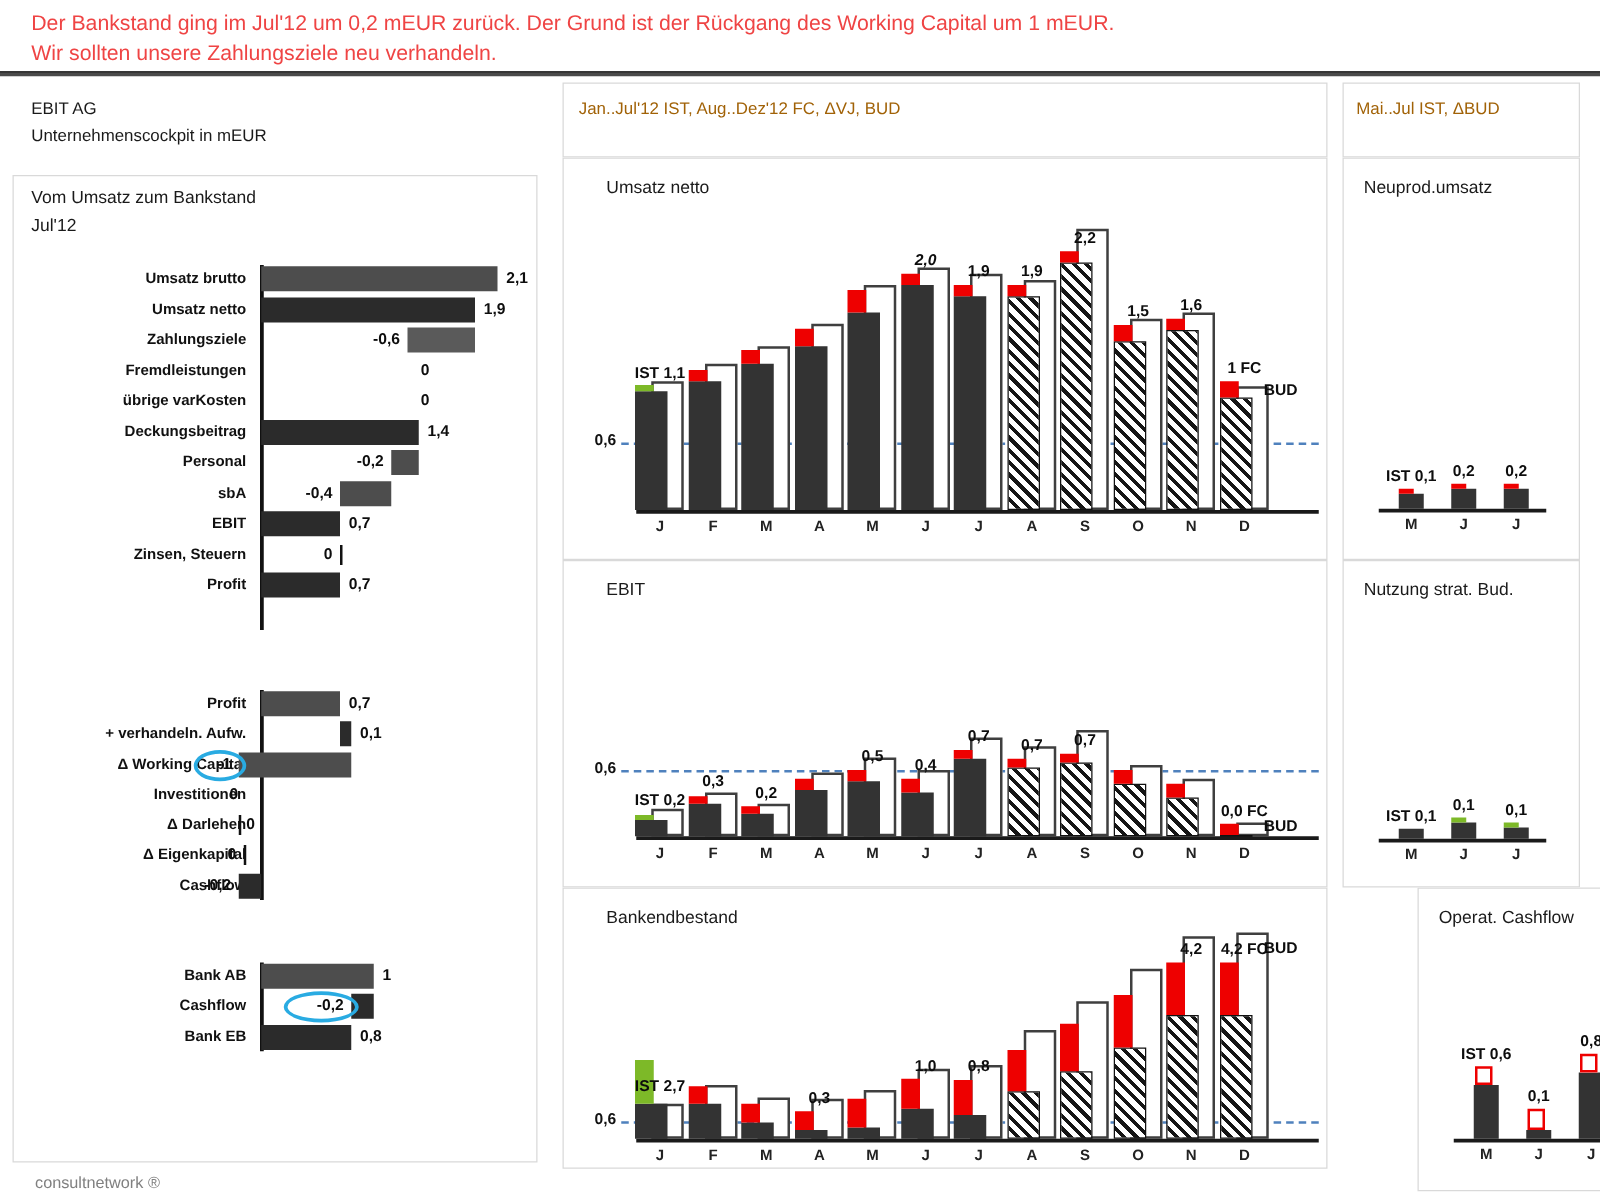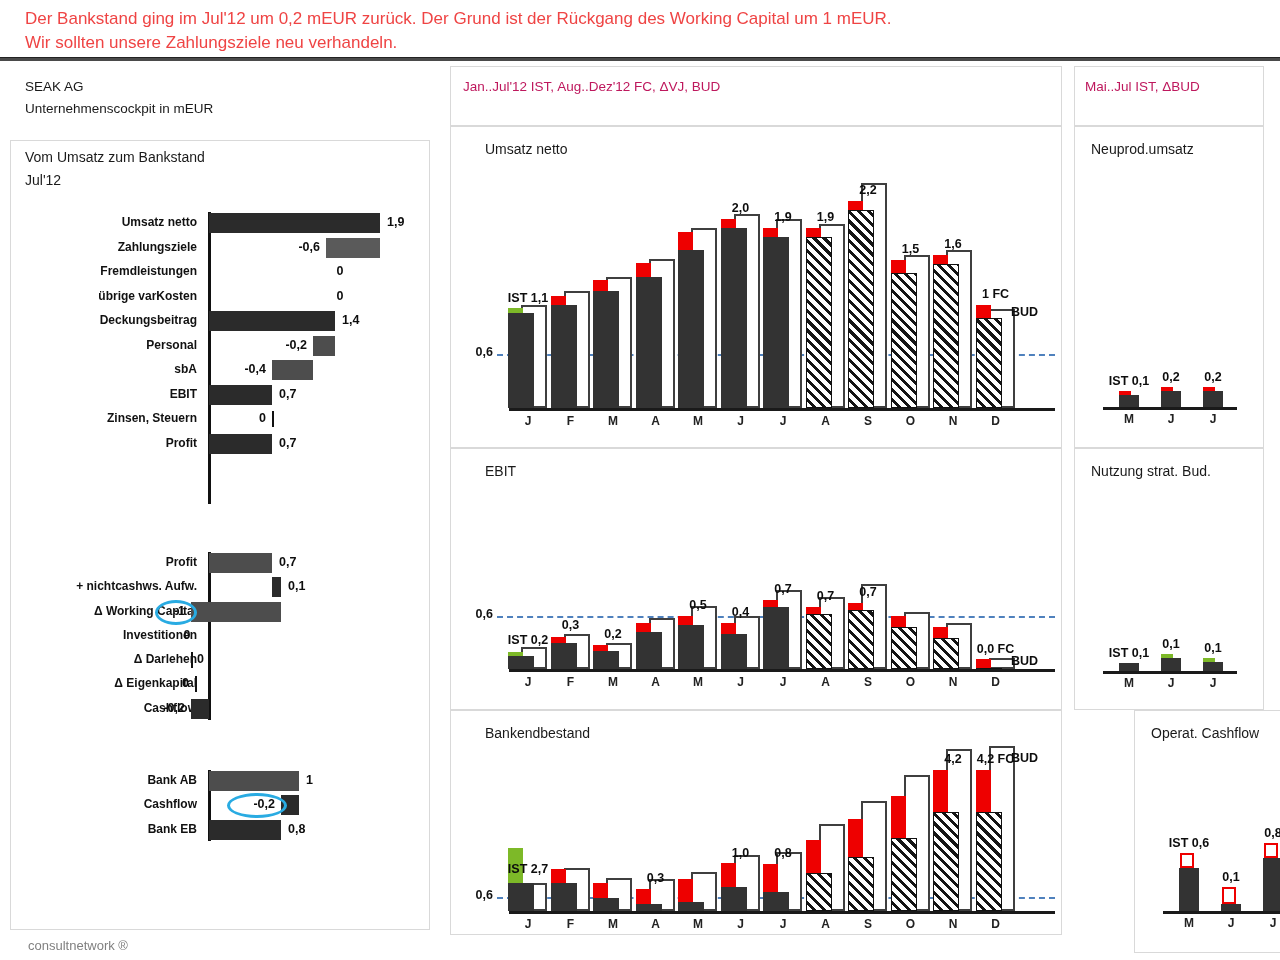--- a/index.html
+++ b/index.html
@@ -7,21 +7,21 @@
     --wflight:#5a5a5a; --budborder:#3f3f3f; --refblue:#4f81bd; --circle:#29abe2; --pborder:#d9d9d9;
   }
   *{margin:0;padding:0;box-sizing:border-box}
   html,body{background:#fff}
   body{font-family:"Liberation Sans",sans-serif;color:#111}
   .root{position:relative;width:1280px;height:960px;background:#fff;overflow:hidden}
   .msg{position:absolute;left:25px;top:7px;font-size:17px;line-height:24px;color:#ef4444}
   .toprule{position:absolute;left:0;top:57px;width:1280px;height:4px;background:#4a4a4a;border-top:1px solid #222}
   .company{position:absolute;left:25px;top:76px;font-size:13.5px;line-height:22px;color:#1a1a1a}
   .panel{position:absolute;background:#fff;border:1px solid var(--pborder)}
-  .hdr{position:absolute;left:12px;top:12px;font-size:13.5px;color:#be185d;white-space:nowrap}
+  .hdr{position:absolute;left:12px;top:12px;font-size:13.5px;color:#a16207;white-space:nowrap}
   .ptitle{position:absolute;font-size:14px;color:#1a1a1a;white-space:nowrap}
   .chart{position:absolute;left:0;top:0;right:0;bottom:0}
   .baseline{position:absolute;height:3px;background:#1a1a1a}
   .refline{position:absolute;height:0;border-top:2px dashed var(--refblue)}
   .reflabel{position:absolute;font-size:12.5px;font-weight:bold;color:#111}
   .budbar{position:absolute;width:26px;background:#fff;border:2px solid var(--budborder)}
   .istbar{position:absolute;width:26px;background:var(--ist)}
   .fcbar{position:absolute;width:26px;border:1px solid #111;
          background:repeating-linear-gradient(45deg,#fff 0 4px,#151515 4px 7px)}
   .delta{position:absolute;width:15px}
@@ -50,31 +50,36 @@
 
 <div class="root">
 
   <div class="msg">
     <div>Der Bankstand ging im Jul'12 um 0,2 mEUR zurück. Der Grund ist der Rückgang des Working Capital um 1 mEUR.</div>
     <div>Wir sollten unsere Zahlungsziele neu verhandeln.</div>
   </div>
   <div class="toprule"></div>
 
   <div class="company">
-    <div>SEAK AG</div>
+    <div>EBIT AG</div>
     <div>Unternehmenscockpit in mEUR</div>
   </div>
 
   <div class="panel" style="left:10px;top:140px;width:420px;height:790px">
     <div class="ptitle" style="left:14px;top:8px">Vom Umsatz zum Bankstand</div>
     <div class="ptitle" style="left:14px;top:31px">Jul'12</div>
     <div class="chart" id="wf">
         <div class="wfsec" style="top: 70px;">
           <div class="wfaxis" style="left: 197px; top: 1px; height: 292px;"></div>
           <div class="wfrow" style="height: 24.5px;">
+            <div class="wflabel">Umsatz brutto</div>
+            <div class="wfbar" style="left: 198px; width: 189px; background: var(--wfmid);"></div>
+            <div class="wfval" style="left: 394px;">2,1</div>
+          </div>
+          <div class="wfrow" style="height: 24.5px;">
             <div class="wflabel">Umsatz netto</div>
             <div class="wfbar" style="left: 198px; width: 171px; background: var(--wfdark);"></div>
             <div class="wfval" style="left: 376px;">1,9</div>
           </div>
           <div class="wfrow" style="height: 24.5px;">
             <div class="wflabel">Zahlungsziele</div>
             <div class="wfbar" style="left: 315px; width: 54px; background: var(--wflight);"></div>
             <div class="wfval" style="left: 229px; width: 80px; text-align: right;">-0,6</div>
           </div>
           <div class="wfrow" style="height: 24.5px;">
@@ -117,21 +122,21 @@
           </div>
         </div>
         <div class="wfsec" style="top: 410px;">
           <div class="wfaxis" style="left: 197px; top: 1px; height: 168px;"></div>
           <div class="wfrow" style="height: 24.3px;">
             <div class="wflabel">Profit</div>
             <div class="wfbar" style="left: 198px; width: 63px; background: var(--wfmid);"></div>
             <div class="wfval" style="left: 268px;">0,7</div>
           </div>
           <div class="wfrow" style="height: 24.3px;">
-            <div class="wflabel">+ nichtcashws. Aufw.</div>
+            <div class="wflabel">+ verhandeln. Aufw.</div>
             <div class="wfbar" style="left: 261px; width: 9px; background: var(--wfdark);"></div>
             <div class="wfval" style="left: 277px;">0,1</div>
           </div>
           <div class="wfrow" style="height: 24.3px;">
             <div class="wflabel">Δ Working Capital</div>
             <div class="wfbar" style="left: 180px; width: 90px; background: var(--wfmid);"></div>
             <div class="wfval" style="left: 94px; width: 80px; text-align: right;">-1</div>
             <div class="circle" style="left: 144px; width: 42px;"></div>
           </div>
           <div class="wfrow" style="height: 24.3px;">
@@ -201,21 +206,21 @@
         <div class="istbar" style="left: 184.5px; top: 150px; height: 131px;"></div>
         <div class="delta red" style="left: 184.5px; top: 136px; height: 14px;"></div>
         <div class="mlabel" style="left: 183.5px; top: 287px;">A</div>
         <div class="budbar" style="left: 240px; top: 101px; height: 180px;"></div>
         <div class="istbar" style="left: 227px; top: 123px; height: 158px;"></div>
         <div class="delta red" style="left: 227px; top: 105px; height: 18px;"></div>
         <div class="mlabel" style="left: 226px; top: 287px;">M</div>
         <div class="budbar" style="left: 282.5px; top: 87px; height: 194px;"></div>
         <div class="istbar" style="left: 269.5px; top: 101px; height: 180px;"></div>
         <div class="delta red" style="left: 269.5px; top: 92px; height: 9px;"></div>
-        <div class="vlabel" style="left: 244.5px; top: 74px;">2,0</div>
+        <div class="vlabel" style="left: 244.5px; top: 74px; font-style: italic;">2,0</div>
         <div class="mlabel" style="left: 268.5px; top: 287px;">J</div>
         <div class="budbar" style="left: 325px; top: 92px; height: 189px;"></div>
         <div class="istbar" style="left: 312px; top: 110px; height: 171px;"></div>
         <div class="delta red" style="left: 312px; top: 101px; height: 9px;"></div>
         <div class="vlabel" style="left: 287px; top: 83px;">1,9</div>
         <div class="mlabel" style="left: 311px; top: 287px;">J</div>
         <div class="budbar" style="left: 367.5px; top: 97px; height: 184px;"></div>
         <div class="fcbar" style="left: 354.5px; top: 110px; height: 171px;"></div>
         <div class="delta red" style="left: 354.5px; top: 101px; height: 9px;"></div>
         <div class="vlabel" style="left: 329.5px; top: 83px;">1,9</div>

